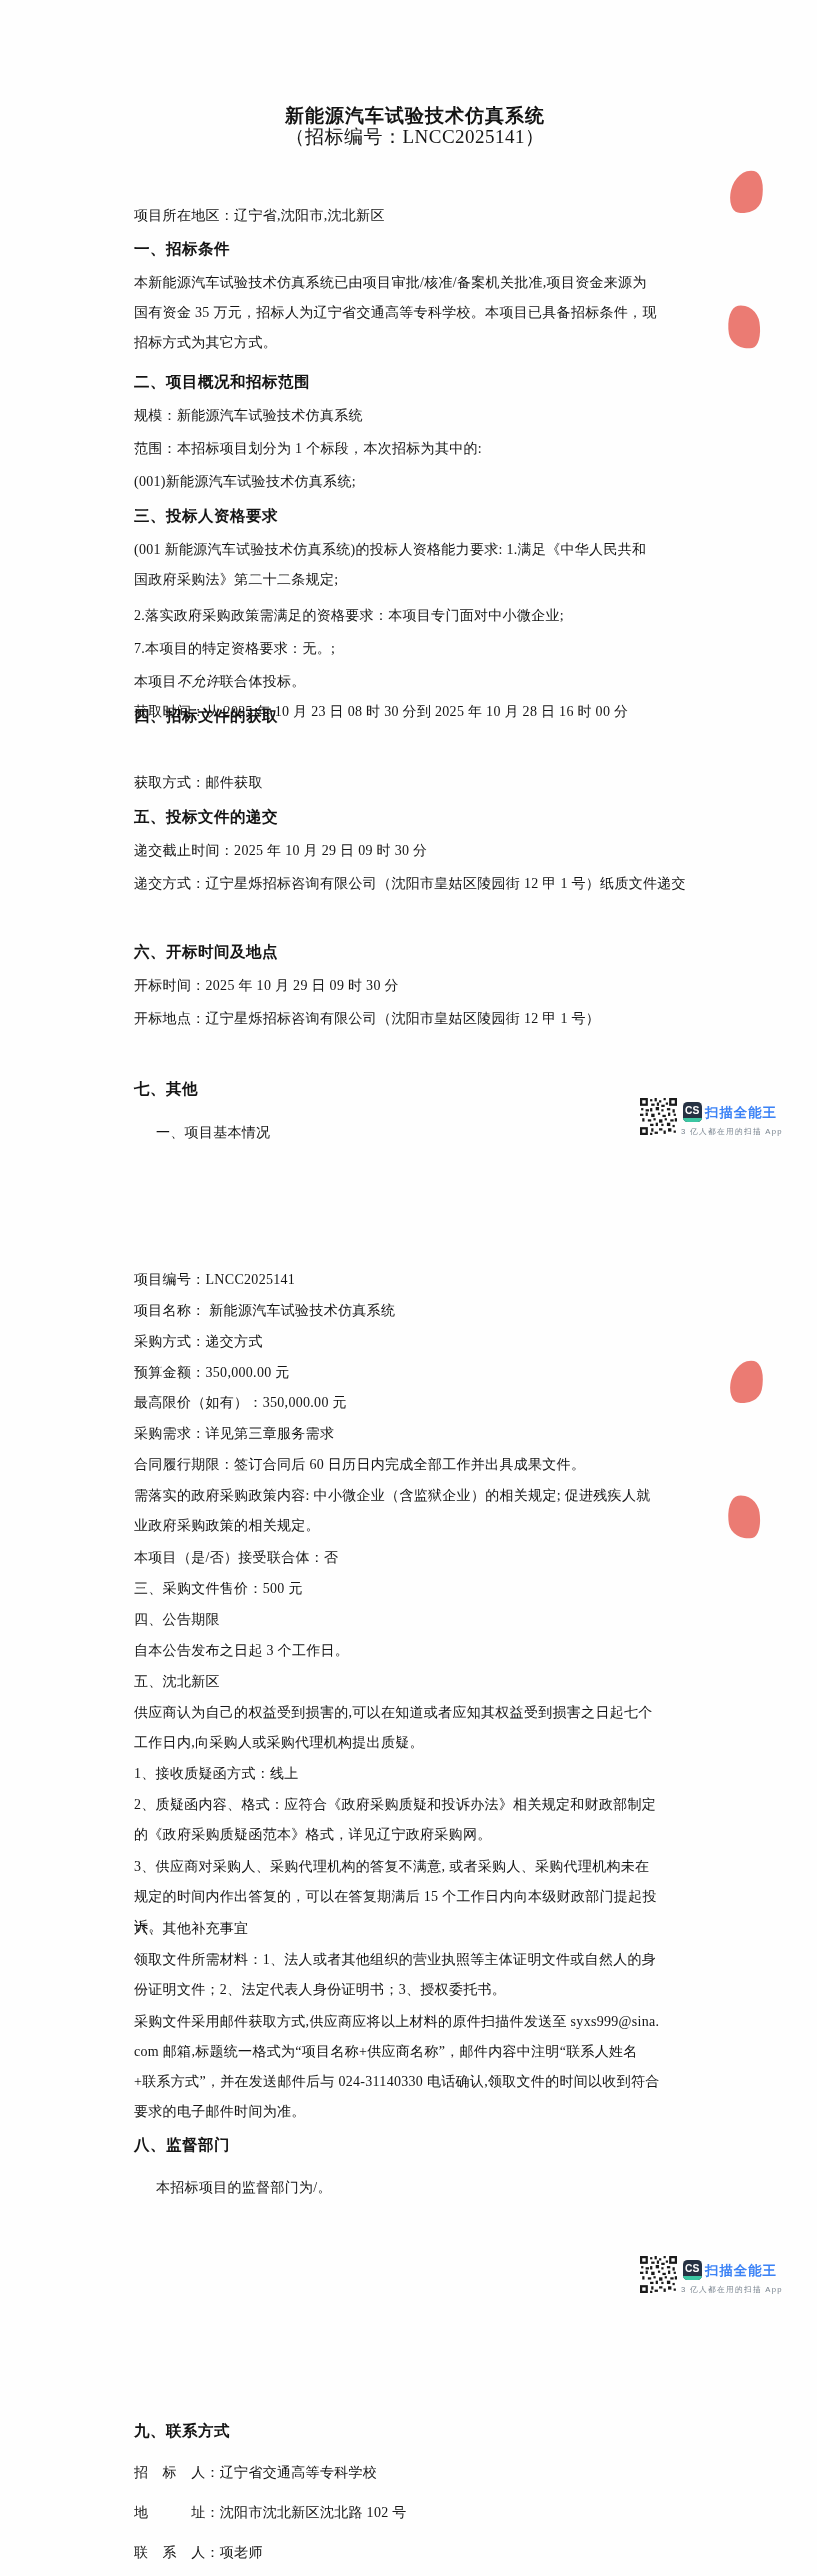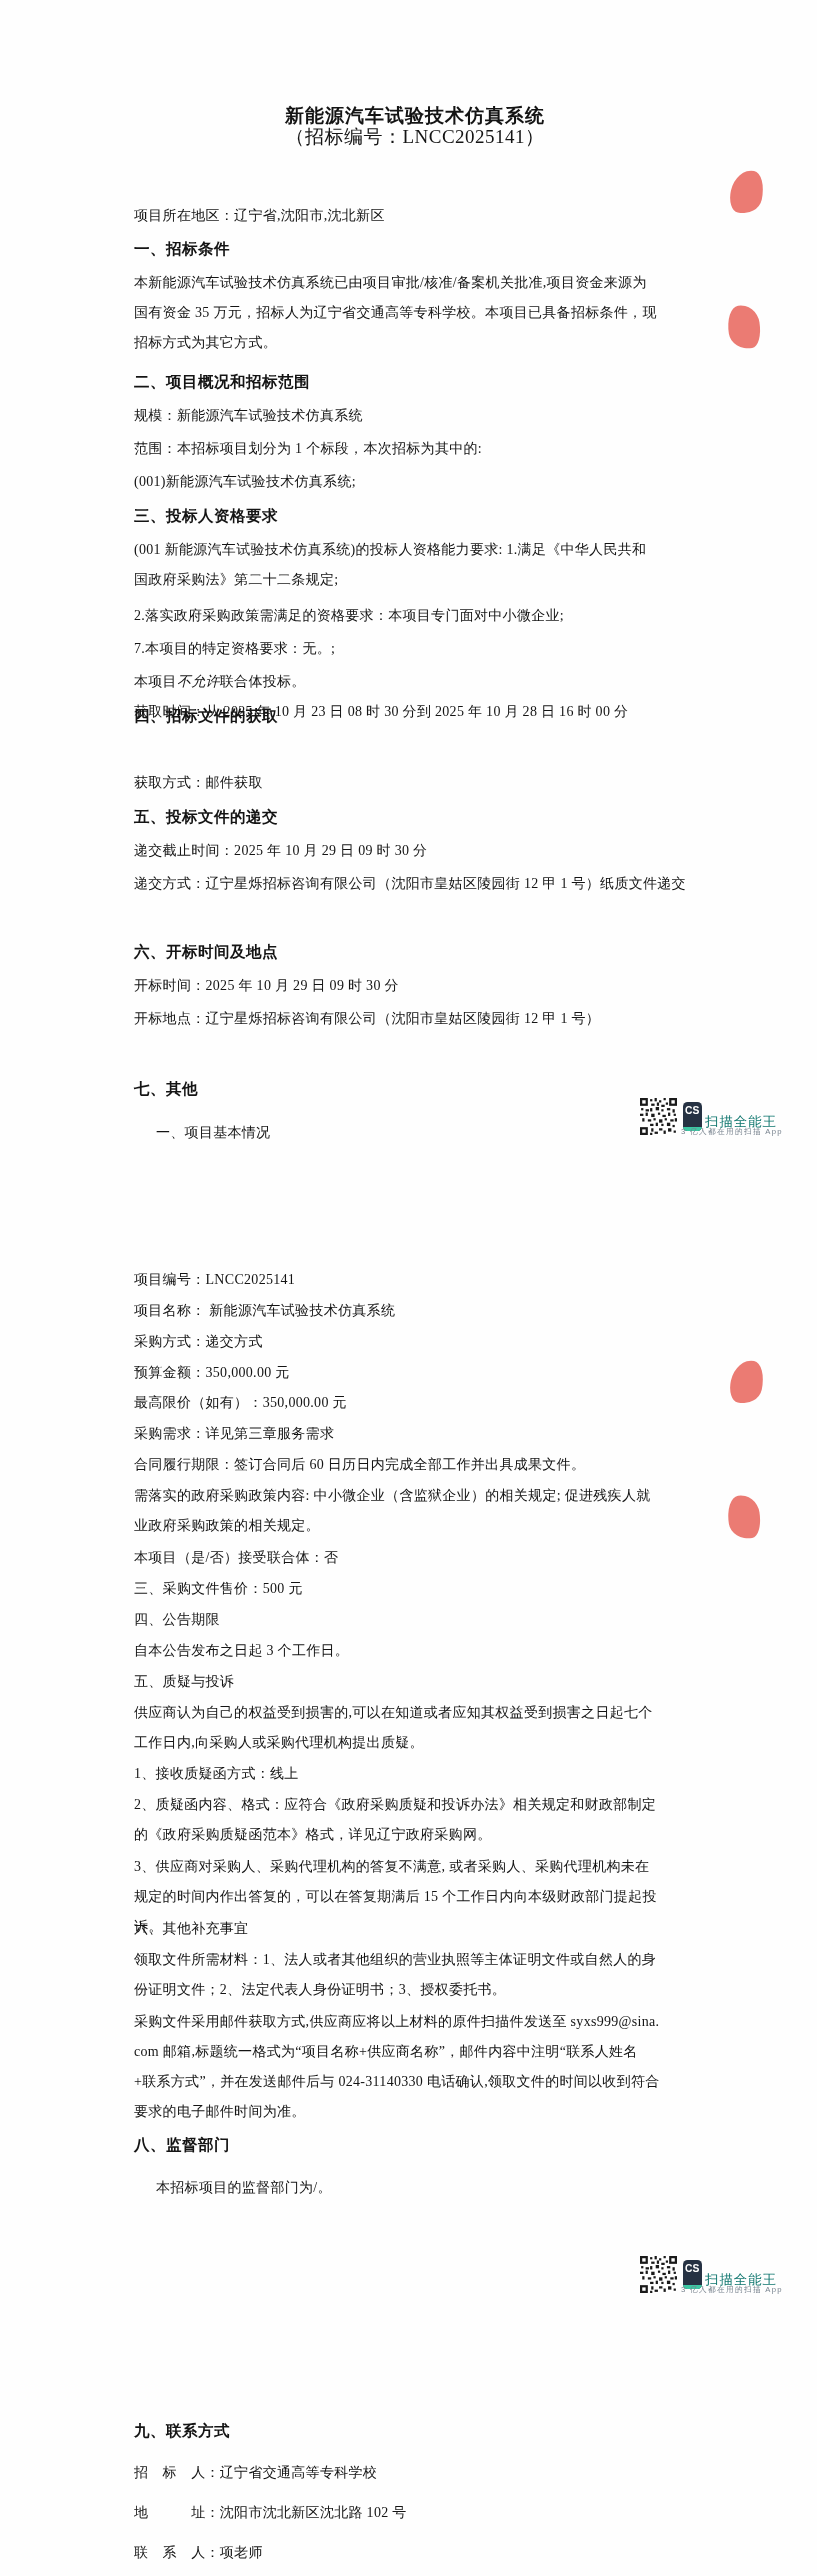--- a/index.html
+++ b/index.html
@@ -11,27 +11,27 @@
   .ln{position:absolute;left:134px;width:526px;font-size:14px;line-height:30px;
       letter-spacing:0.3px;word-break:break-all;}
   .hd{font-weight:bold;font-size:15.5px;letter-spacing:0.5px;}
   .nowrap{white-space:nowrap;width:auto;}
   .indent{left:156px;}
   .it{font-style:italic;}
   
   .wm{position:absolute;left:640px;width:134px;height:47px;
       font-family:"Liberation Sans","DejaVu Sans",sans-serif;}
   .wm .qr{position:absolute;left:0;top:0;width:37px;height:37px;}
-  .wm .cs-icon{position:absolute;left:43px;top:4.1px;width:18.5px;height:29px;border-radius:4.6px;
+  .wm .cs-icon{position:absolute;left:43px;top:4.1px;width:18.5px;height:20px;border-radius:4.6px;
       background:#263243;overflow:hidden;}
   .wm .cs-icon .cs-txt{position:absolute;left:0;top:0.5px;width:100%;text-align:center;
       color:#ffffff;font-weight:bold;font-size:10.3px;line-height:15.5px;}
   .wm .cs-icon .cs-teal{position:absolute;left:0;bottom:0;width:100%;height:4.1px;background:#3cc7a3;}
-  .wm .wm-title{position:absolute;left:65px;top:15px;font-size:13.4px;font-weight:normal;
-      color:#0f766e;white-space:nowrap;letter-spacing:1px;}
+  .wm .wm-title{position:absolute;left:65px;top:6px;font-size:13.4px;font-weight:bold;
+      color:#3b82f6;white-space:nowrap;letter-spacing:1px;}
   .wm .wm-sub{position:absolute;left:41px;top:29px;font-size:7.7px;color:#76818d;
       white-space:nowrap;letter-spacing:1.3px;}
   
   .edge-seal{position:absolute;left:727px;width:41px;height:196px;opacity:0.78;}
   .edge-blob{position:absolute;width:32px;height:44px;background:#e23a2e;opacity:0.85;}
   .blob-a{top:0;left:4.1px;border-radius:58% 42% 65% 35%/55% 60% 40% 45%;transform:rotate(12deg);}
   .blob-b{top:135px;left:1px;border-radius:42% 58% 35% 65%/60% 45% 55% 40%;transform:rotate(-9deg);}
 </style>
 </head>
 <body>
@@ -125,21 +125,21 @@
   <div class="ln" style="top:1327px">采购方式：递交方式</div>
   <div class="ln" style="top:1358px">预算金额：350,000.00 元</div>
   <div class="ln" style="top:1388px">最高限价（如有）：350,000.00 元</div>
   <div class="ln" style="top:1419px">采购需求：详见第三章服务需求</div>
   <div class="ln" style="top:1450px">合同履行期限：签订合同后 60 日历日内完成全部工作并出具成果文件。</div>
   <div class="ln" style="top:1481px">需落实的政府采购政策内容: 中小微企业（含监狱企业）的相关规定; 促进残疾人就业政府采购政策的相关规定。</div>
   <div class="ln" style="top:1543px">本项目（是/否）接受联合体：否</div>
   <div class="ln" style="top:1574px">三、采购文件售价：500 元</div>
   <div class="ln" style="top:1605px">四、公告期限</div>
   <div class="ln" style="top:1636px">自本公告发布之日起 3 个工作日。</div>
-  <div class="ln" style="top:1667px">五、质疑与投诉</div>
+  <div class="ln" style="top:1667px">五、沈北新区</div>
   <div class="ln" style="top:1698px">供应商认为自己的权益受到损害的,可以在知道或者应知其权益受到损害之日起七个工作日内,向采购人或采购代理机构提出质疑。</div>
   <div class="ln" style="top:1759px">1、接收质疑函方式：线上</div>
   <div class="ln" style="top:1790px">2、质疑函内容、格式：应符合《政府采购质疑和投诉办法》相关规定和财政部制定的《政府采购质疑函范本》格式，详见辽宁政府采购网。</div>
   <div class="ln" style="top:1852px">3、供应商对采购人、采购代理机构的答复不满意, 或者采购人、采购代理机构未在规定的时间内作出答复的，可以在答复期满后 15 个工作日内向本级财政部门提起投诉。</div>
   <div class="ln" style="top:1914px">六、其他补充事宜</div>
   <div class="ln" style="top:1945px">领取文件所需材料：1、法人或者其他组织的营业执照等主体证明文件或自然人的身份证明文件；2、法定代表人身份证明书；3、授权委托书。</div>
   <div class="ln" style="top:2007px">采购文件采用邮件获取方式,供应商应将以上材料的原件扫描件发送至 syxs999@sina.com 邮箱,标题统一格式为“项目名称+供应商名称”，邮件内容中注明“联系人姓名+联系方式”，并在发送邮件后与 024-31140330 电话确认,领取文件的时间以收到符合要求的电子邮件时间为准。</div>
   <div class="ln hd" style="top:2130px">八、监督部门</div>
   <div class="ln indent" style="top:2173px">本招标项目的监督部门为/。</div>
 

